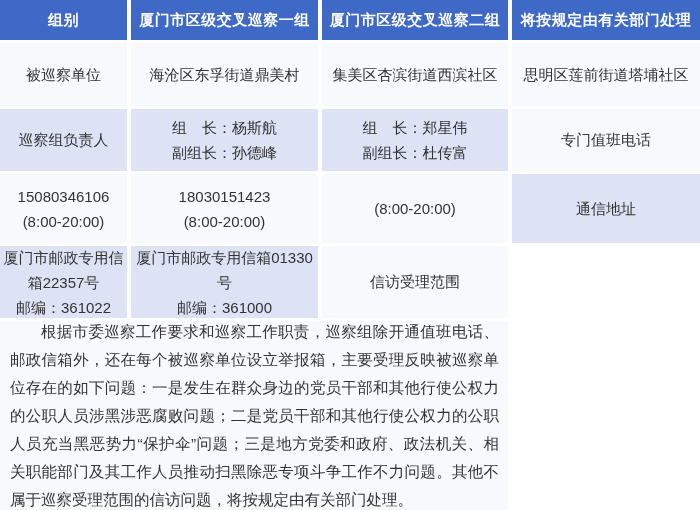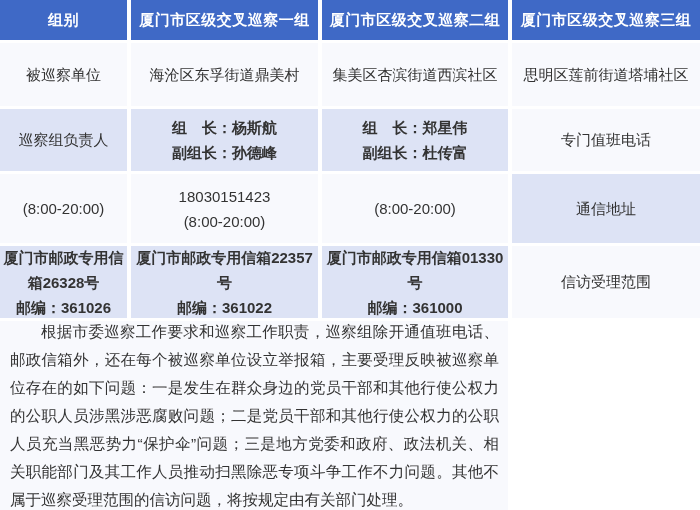--- a/index.html
+++ b/index.html
@@ -38,21 +38,21 @@
     line-height: 1.45;
     overflow: hidden;
   }
   .th {
     background: var(--header-bg);
     color: var(--header-text);
     font-weight: 700;
     font-size: 15px;
     letter-spacing: 0.5px;
   }
-  .tint  { background: var(--row-tint-bg); font-weight: bold; }
+  .tint  { background: var(--row-tint-bg); }
   .light { background: var(--row-light-bg); }
   .row-label { font-weight: 400; }
   .vstack { display: flex; flex-direction: column; justify-content: center; }
   .vstack span { display: block; line-height: 25px; }
   .left-block { text-align: left; }
   .scope-cell {
     grid-column: span 3;
     align-items: center;
     padding: 6px 9px 6px 10px;
   }
@@ -67,21 +67,21 @@
   }
 </style>
 </head>
 <body>
 
 <div class="table">
 
   <div class="cell th">组别</div>
   <div class="cell th">厦门市区级交叉巡察一组</div>
   <div class="cell th">厦门市区级交叉巡察二组</div>
-  <div class="cell th">厦门市区级交叉巡察三组</div>
+  <div class="cell th">将按规定由有关部门处理</div>
 
   <div class="cell light row-label">被巡察单位</div>
   <div class="cell light">海沧区东孚街道鼎美村</div>
   <div class="cell light">集美区杏滨街道西滨社区</div>
   <div class="cell light">思明区莲前街道塔埔社区</div>
 
   <div class="cell tint row-label">巡察组负责人</div>
   <div class="cell tint">
     <div class="vstack left-block">
       <span>组　长：杨斯航</span>
@@ -91,42 +91,37 @@
   <div class="cell tint">
     <div class="vstack left-block">
       <span>组　长：郑星伟</span>
       <span>副组长：杜传富</span>
     </div>
   </div>
 
   <div class="cell light row-label">专门值班电话</div>
   <div class="cell light">
     <div class="vstack">
+      <span>15080346106</span>
       <span>(8:00-20:00)</span>
     </div>
   </div>
   <div class="cell light">
     <div class="vstack">
       <span>18030151423</span>
       <span>(8:00-20:00)</span>
     </div>
   </div>
   <div class="cell light">
     <div class="vstack">
       <span>(8:00-20:00)</span>
     </div>
   </div>
 
   <div class="cell tint row-label">通信地址</div>
-  <div class="cell tint">
-    <div class="vstack">
-      <span>厦门市邮政专用信箱26328号</span>
-      <span>邮编：361026</span>
-    </div>
-  </div>
   <div class="cell tint">
     <div class="vstack">
       <span>厦门市邮政专用信箱22357号</span>
       <span>邮编：361022</span>
     </div>
   </div>
   <div class="cell tint">
     <div class="vstack">
       <span>厦门市邮政专用信箱01330号</span>
       <span>邮编：361000</span>

